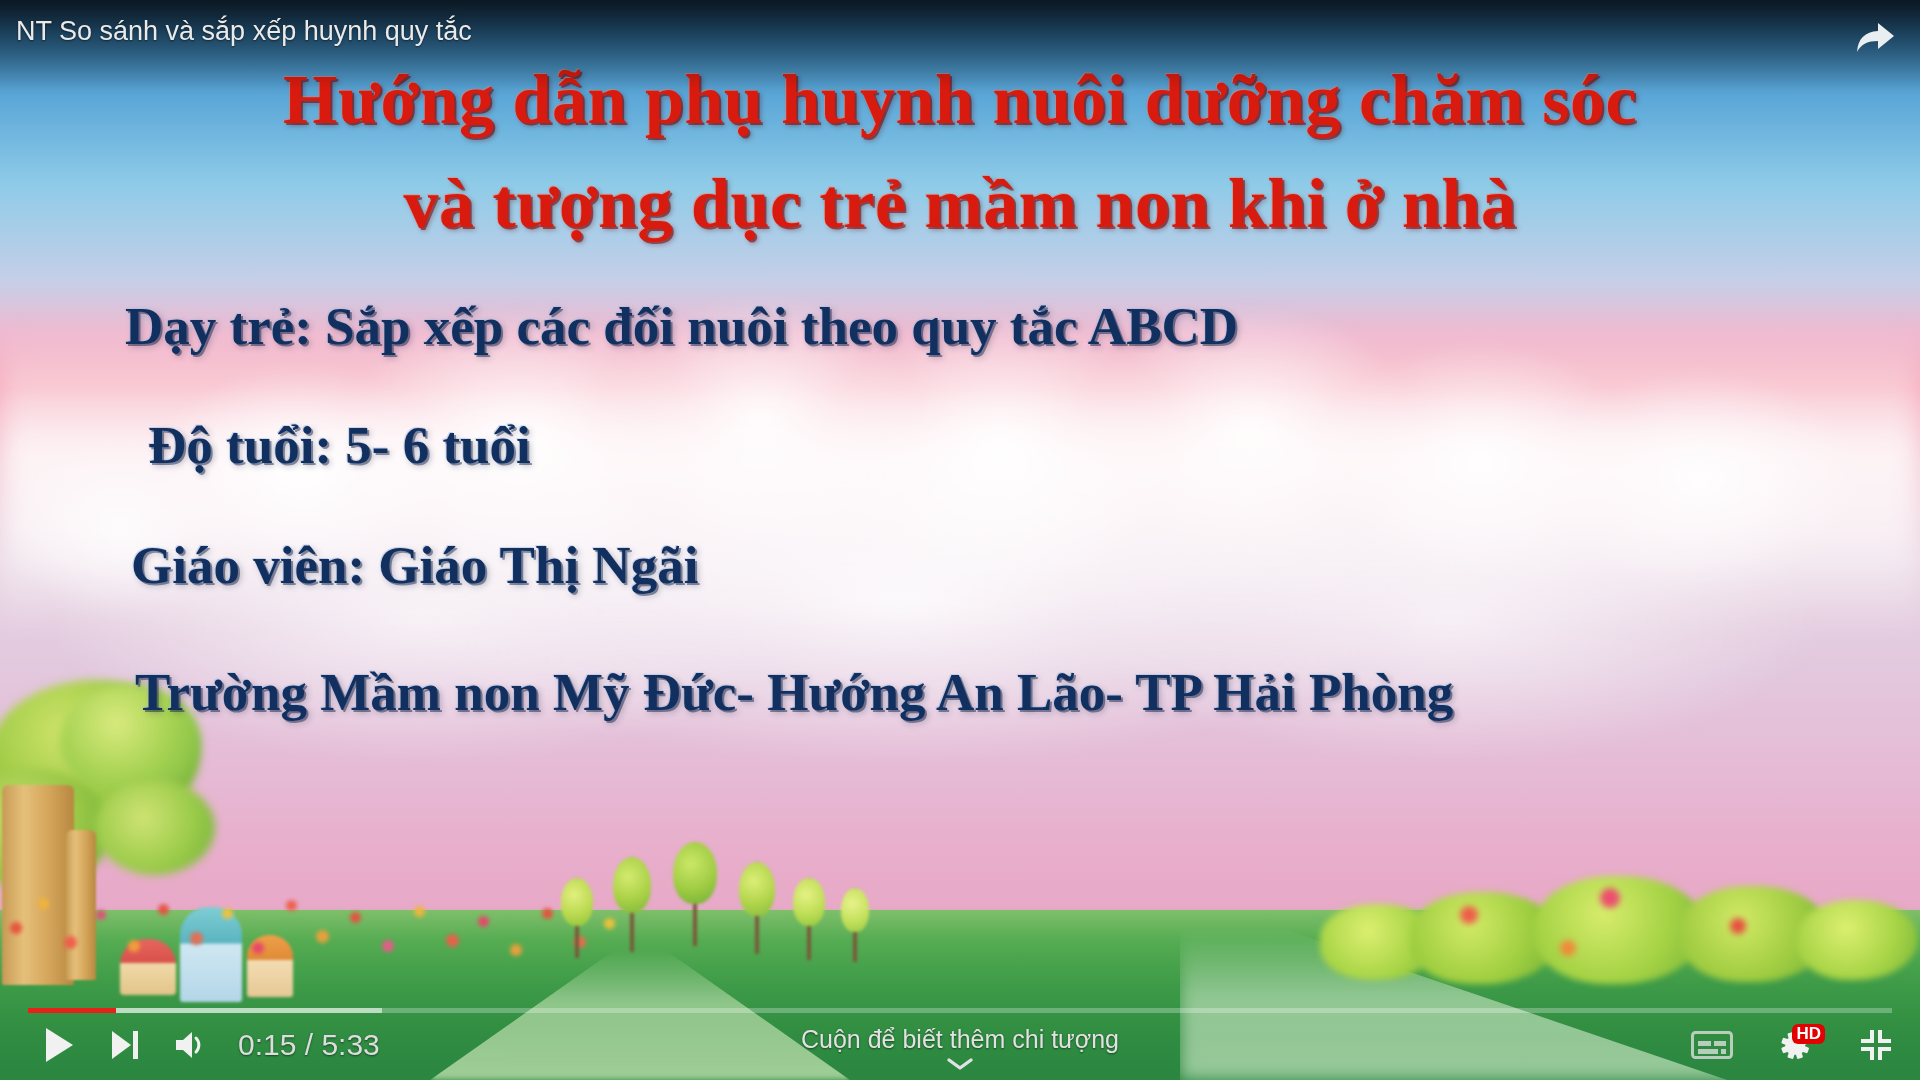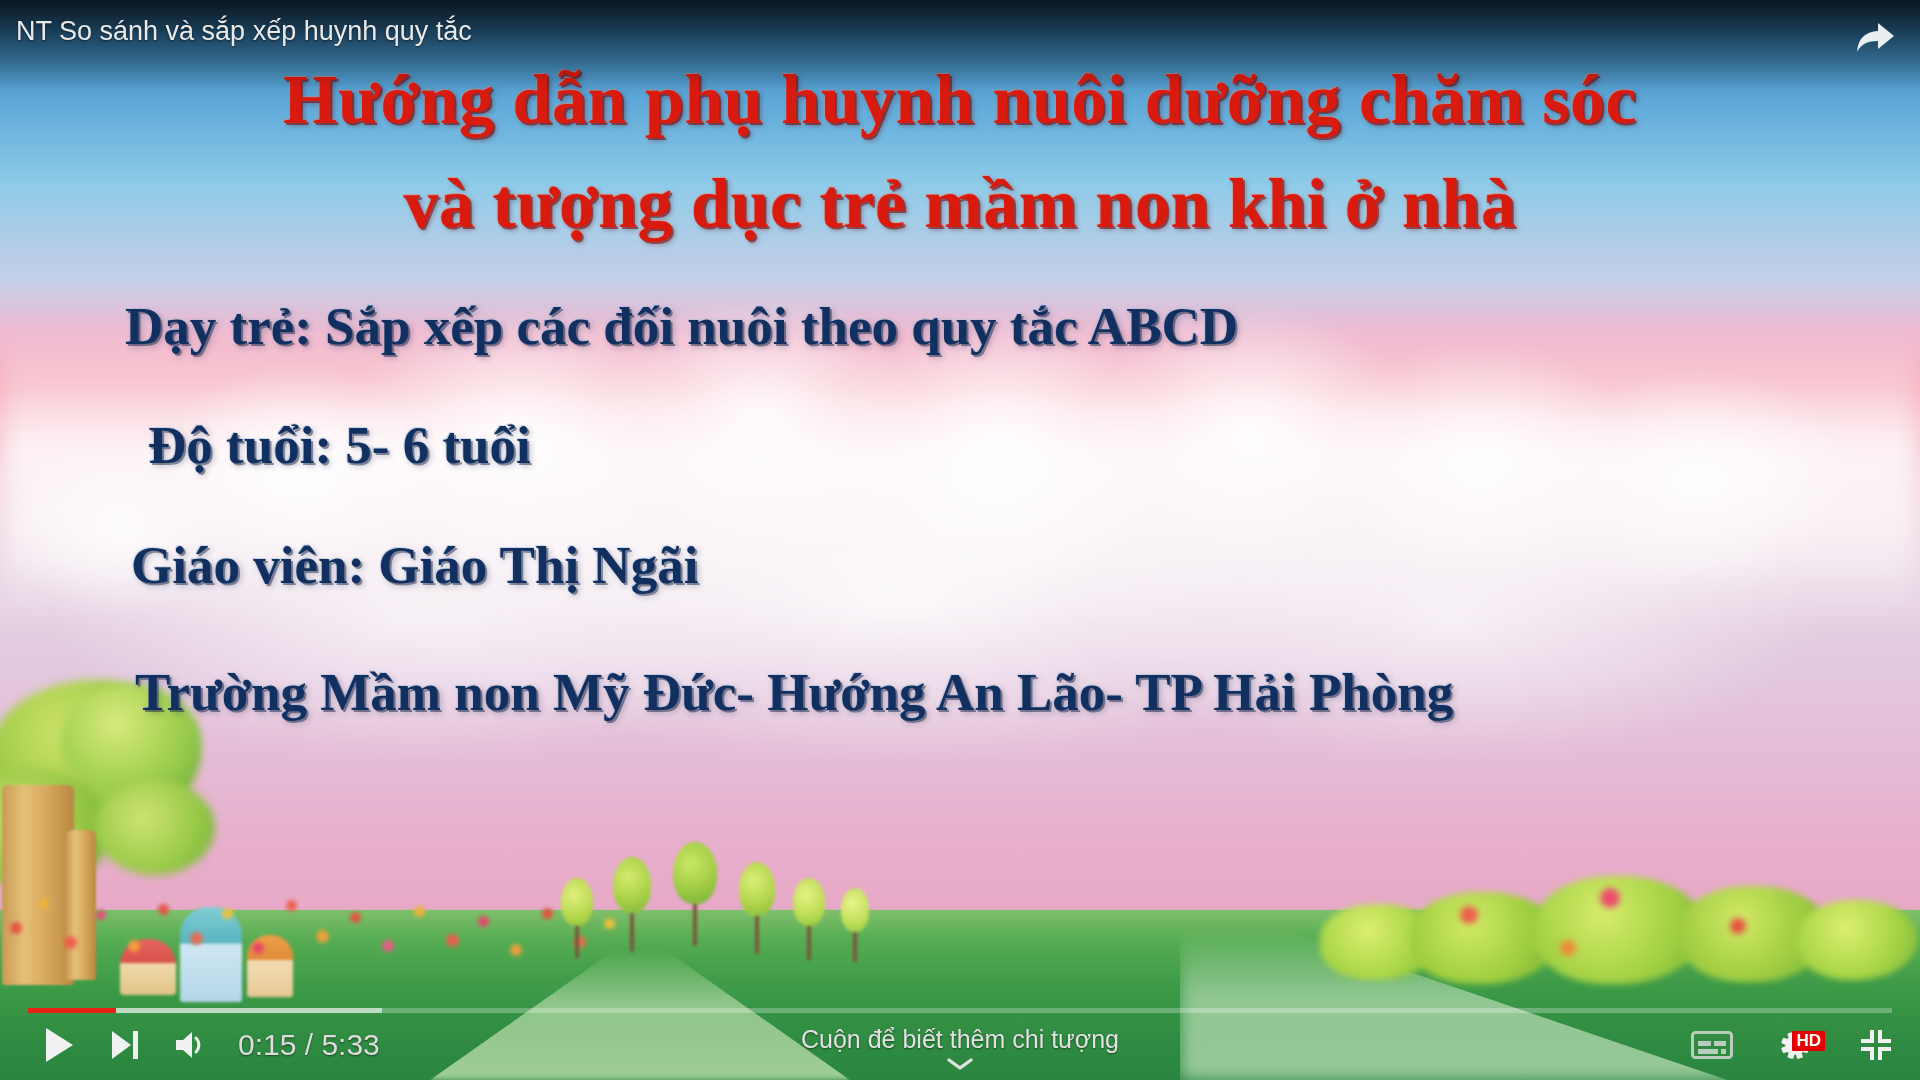--- a/index.html
+++ b/index.html
@@ -217,27 +217,27 @@
     text-shadow:0 1px 2px rgba(0,0,0,.5);
   }
 
   #controls-right {
     position:absolute; right:18px; bottom:4px;
     display:flex; align-items:center; gap:26px;
     height:62px;
   }
   .rctrl { width:52px; height:52px; display:flex; align-items:center; justify-content:center; cursor:pointer; position:relative; }
   #hd-badge {
-    position:absolute; right:-1px; top:12px;
+    position:absolute; right:-1px; top:5px;
     background:#e30000; color:#fff;
     font-size:17px; font-weight:bold;
     font-family:"Liberation Sans", sans-serif;
     padding:1px 4px 2px 4px;
     line-height:1;
-    border-radius:1px;
+    border-radius:6px;
   }
 </style>
 </head>
 <body>
 
 <div id="player">
 
   <div id="slide">
     <div id="clouds"></div>
     <div id="haze"></div>

